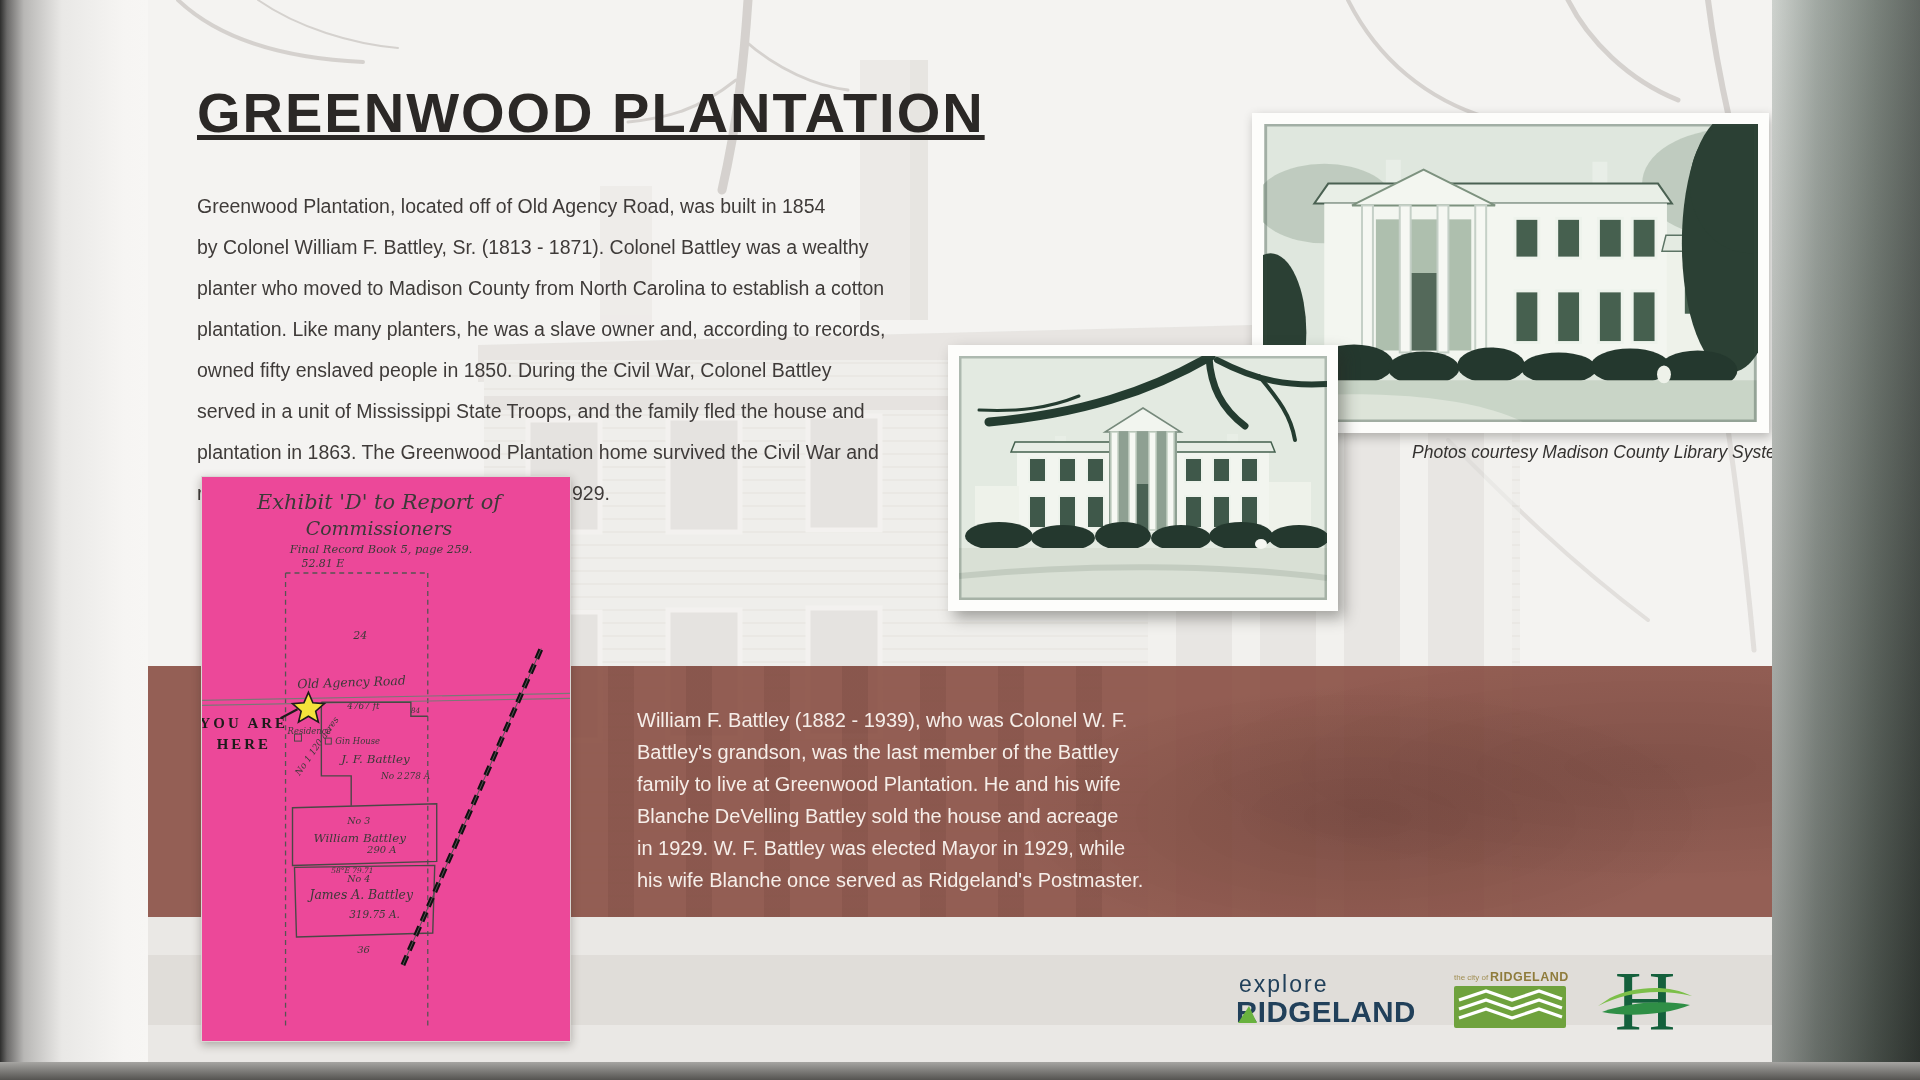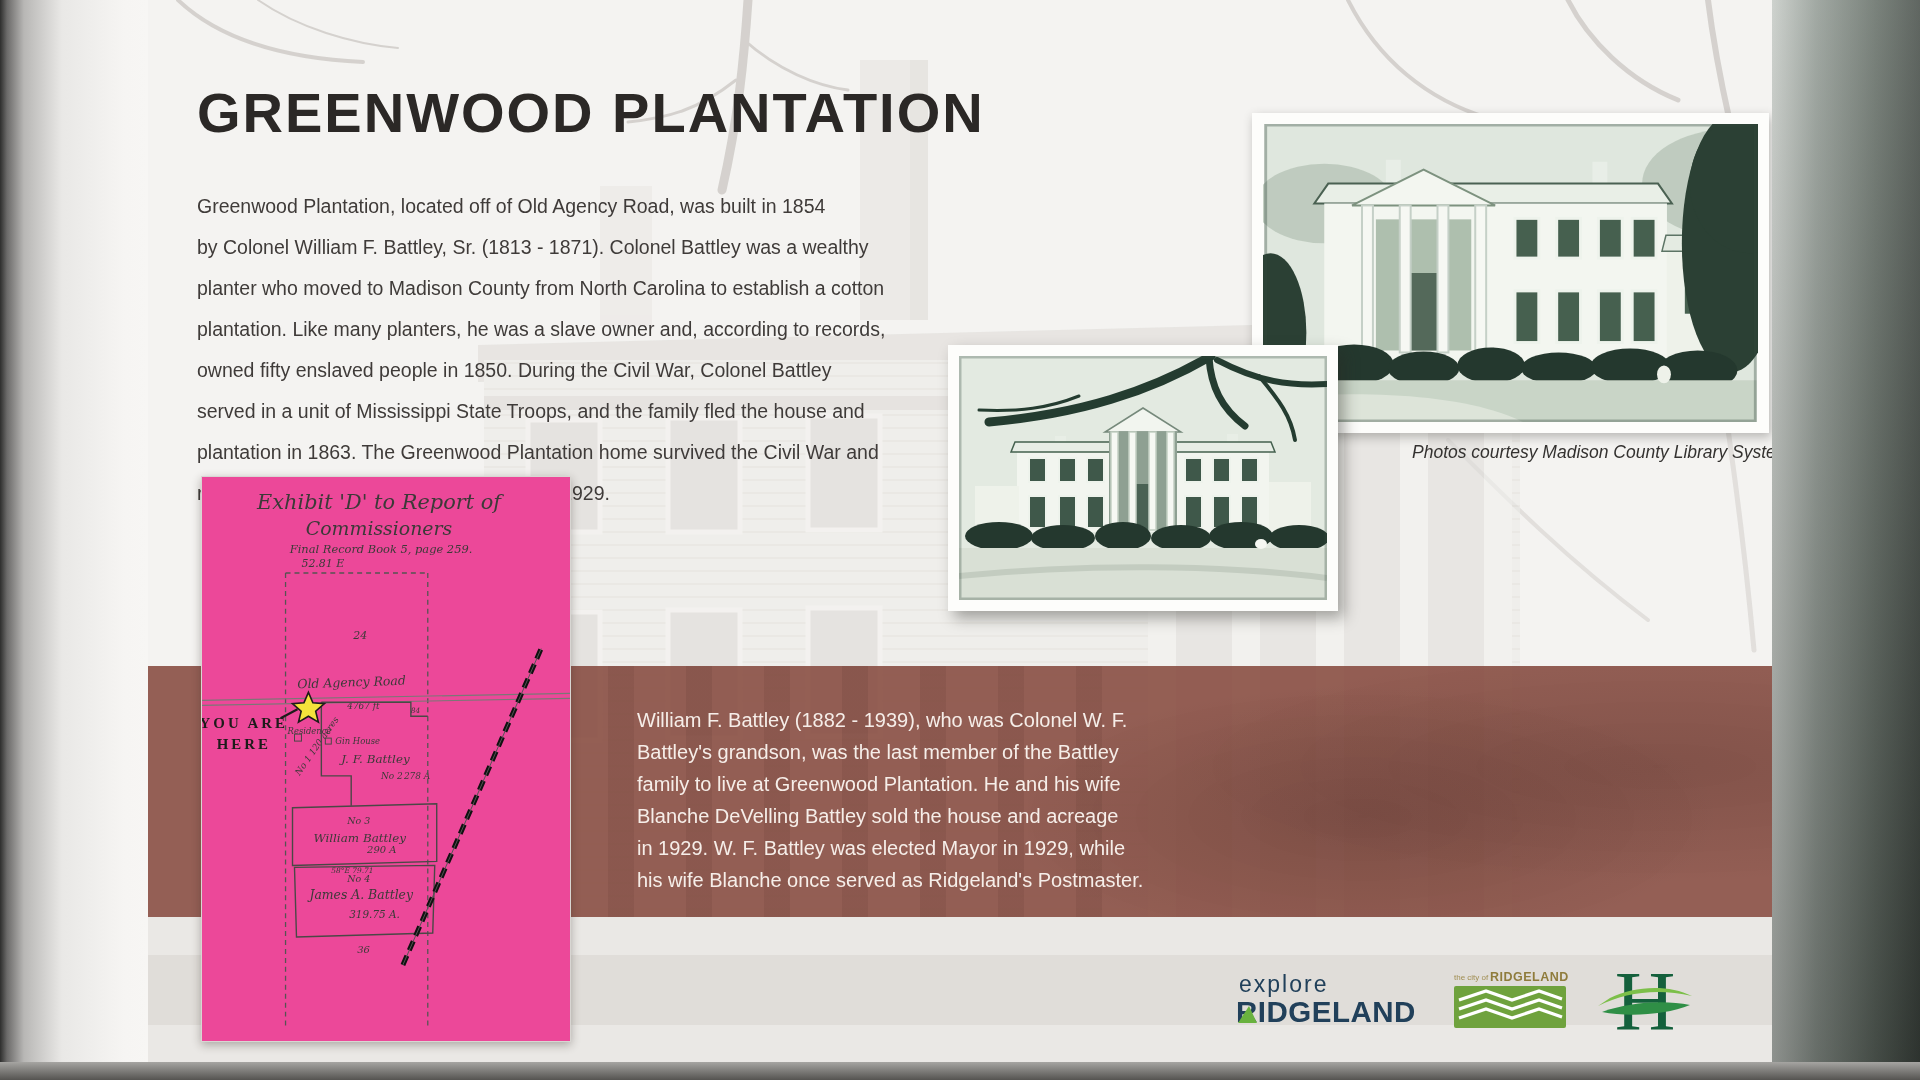--- a/index.html
+++ b/index.html
@@ -15,21 +15,21 @@
                linear-gradient(90deg,#c3c8c3 0%,#8d968f 30%,#5d675f 70%,#3d453f 100%);}
   .edge-bottom{left:0;top:1062px;width:1920px;height:18px;z-index:7;
     background:linear-gradient(180deg,#a6a5a2,#555451);}
 
   
   .content{left:148px;top:0;width:1624px;height:1062px;overflow:hidden;}
 
   .ghost{left:0;top:0;width:1624px;height:1062px;z-index:0;}
 
   .page-title{left:49px;top:80px;width:1000px;z-index:3;
-    font-size:56px;font-weight:700;letter-spacing:2px;color:#2b2826;}
+    font-size:56px;font-weight:700;letter-spacing:2px;color:#2b2826;text-decoration:underline;}
   .intro{left:49px;top:186px;width:800px;z-index:3;
     font-size:19.5px;line-height:41px;color:#3f3b39;white-space:pre-line;}
 
   
   .photo{background:#fdfdfb;padding:11px;z-index:2;}
   .photo-main{left:1104px;top:113px;width:495px;height:298px;
     box-shadow:2px 4px 10px rgba(40,40,35,.30);}
   .photo-front{left:800px;top:345px;width:368px;height:244px;z-index:3;
     box-shadow:6px 7px 14px rgba(40,40,35,.40);}
   .caption-photos{left:1264px;top:442px;width:420px;z-index:3;

